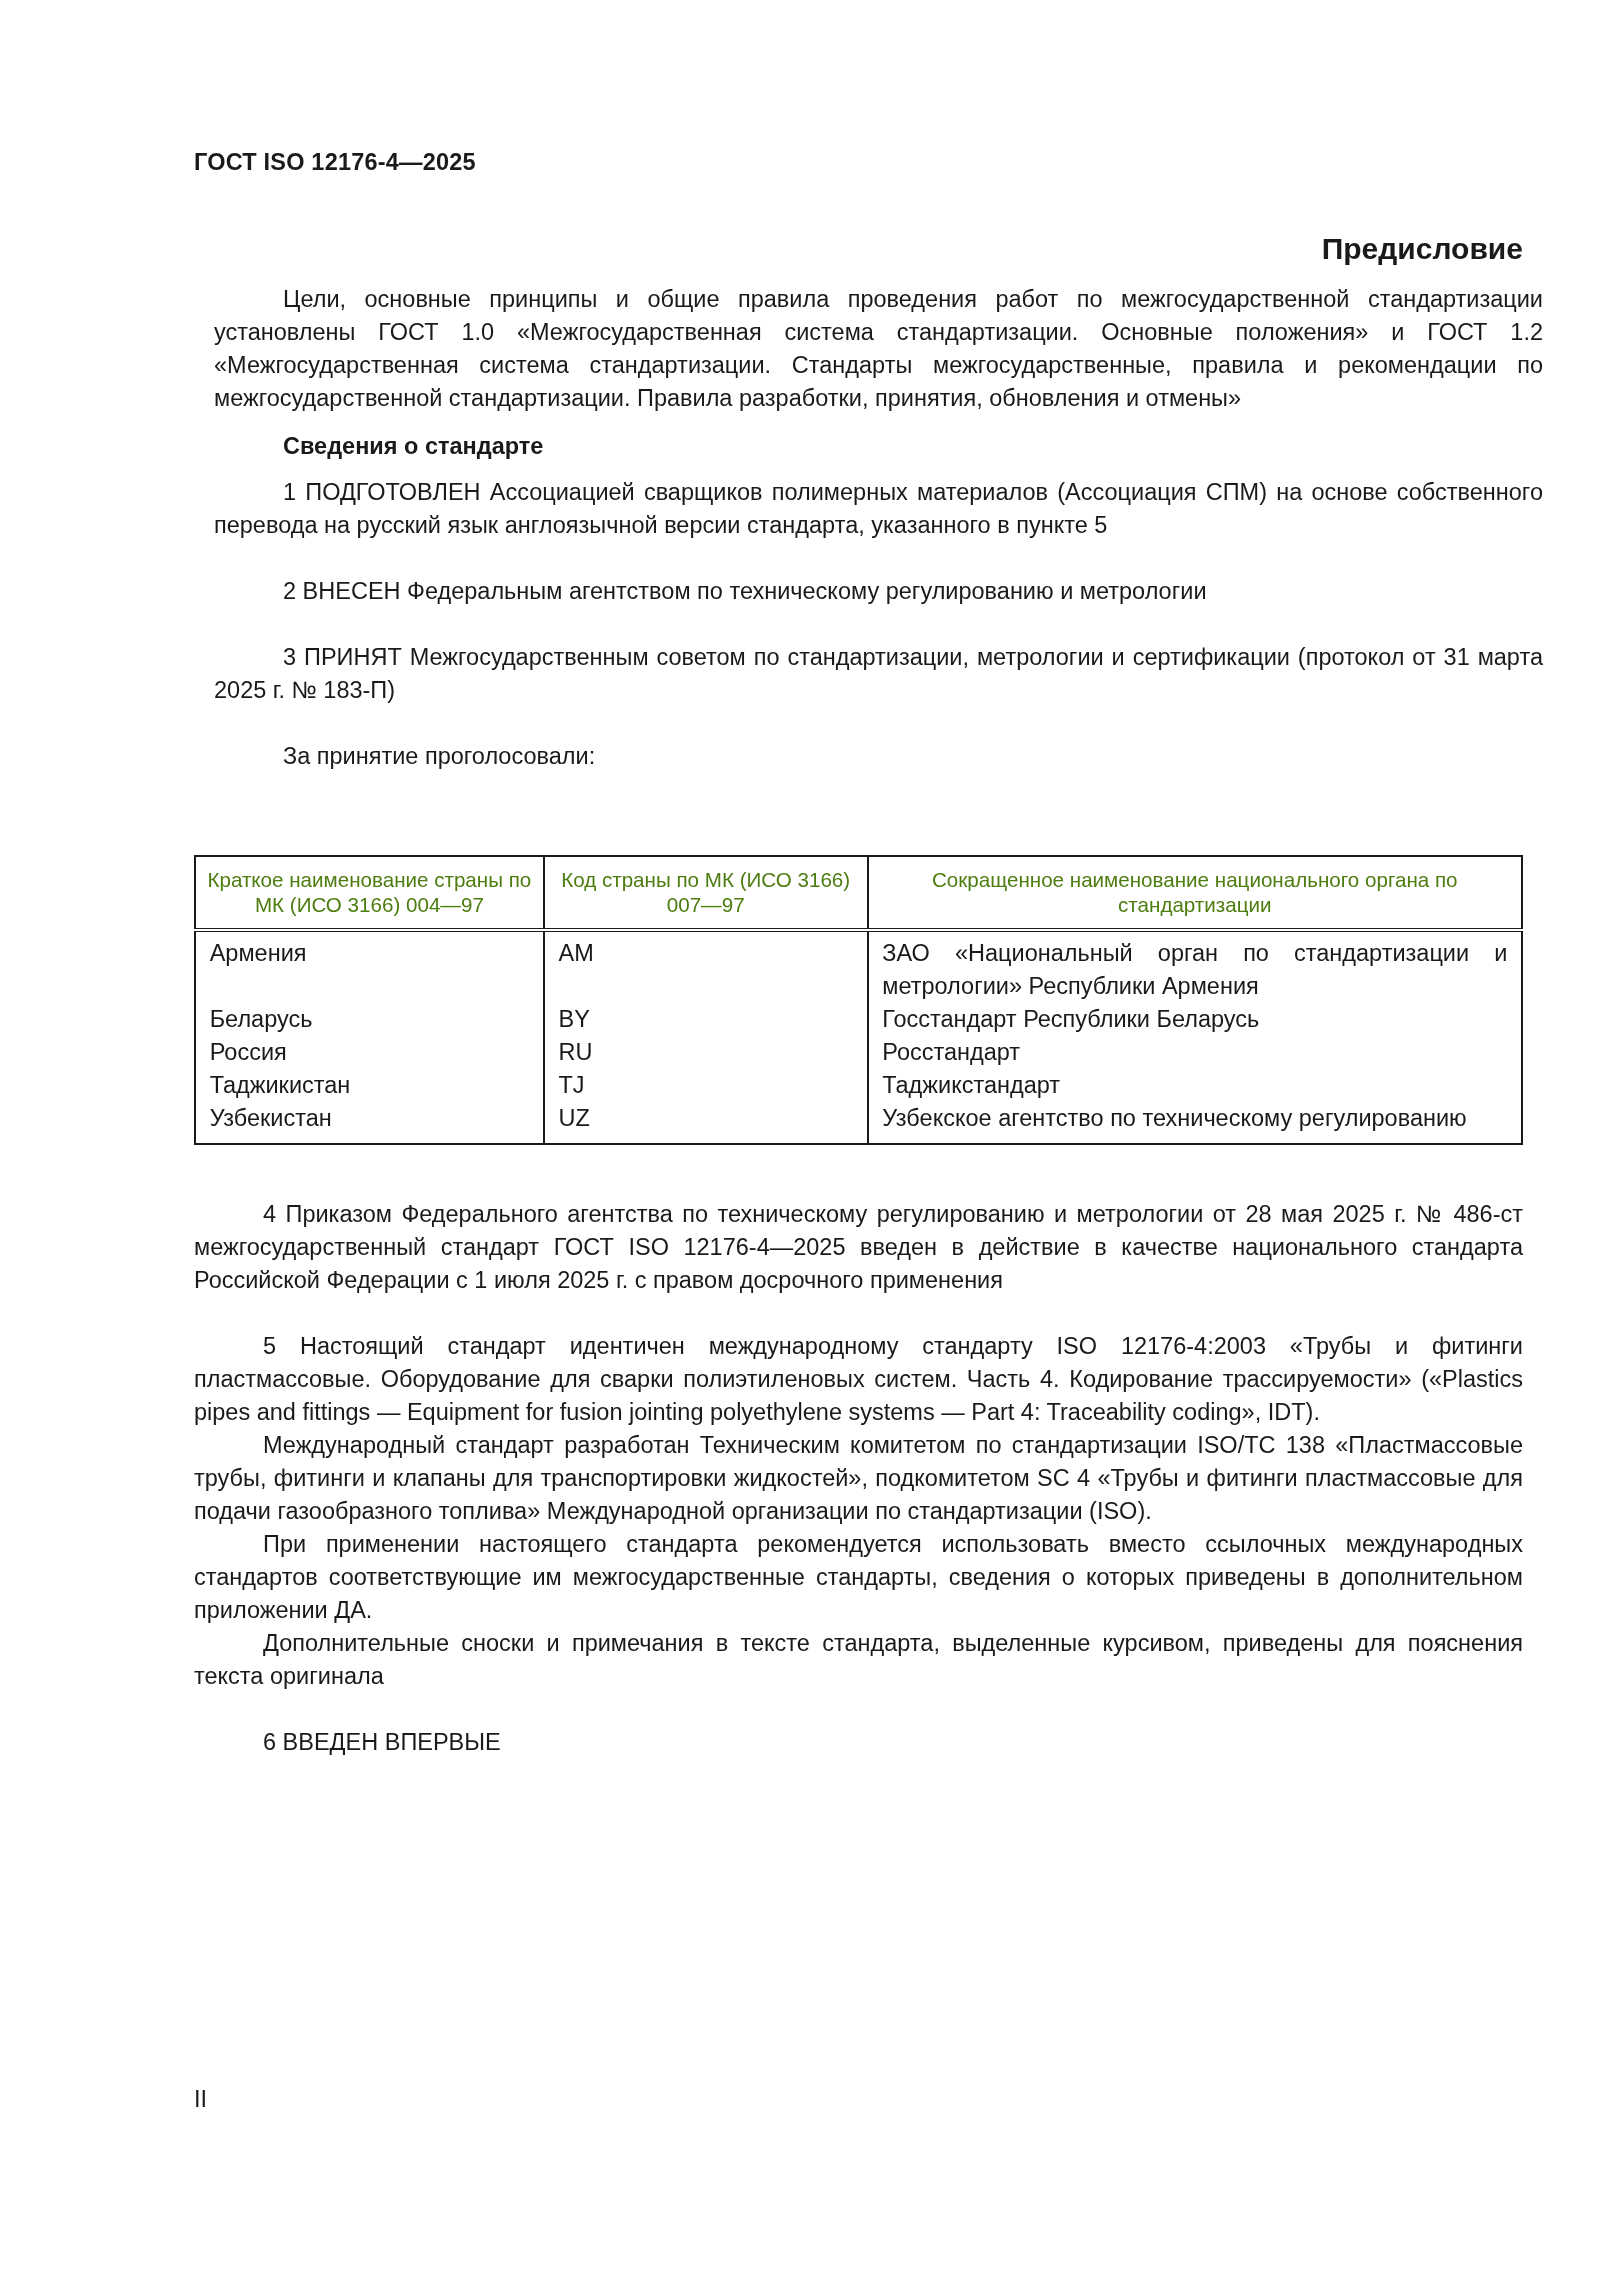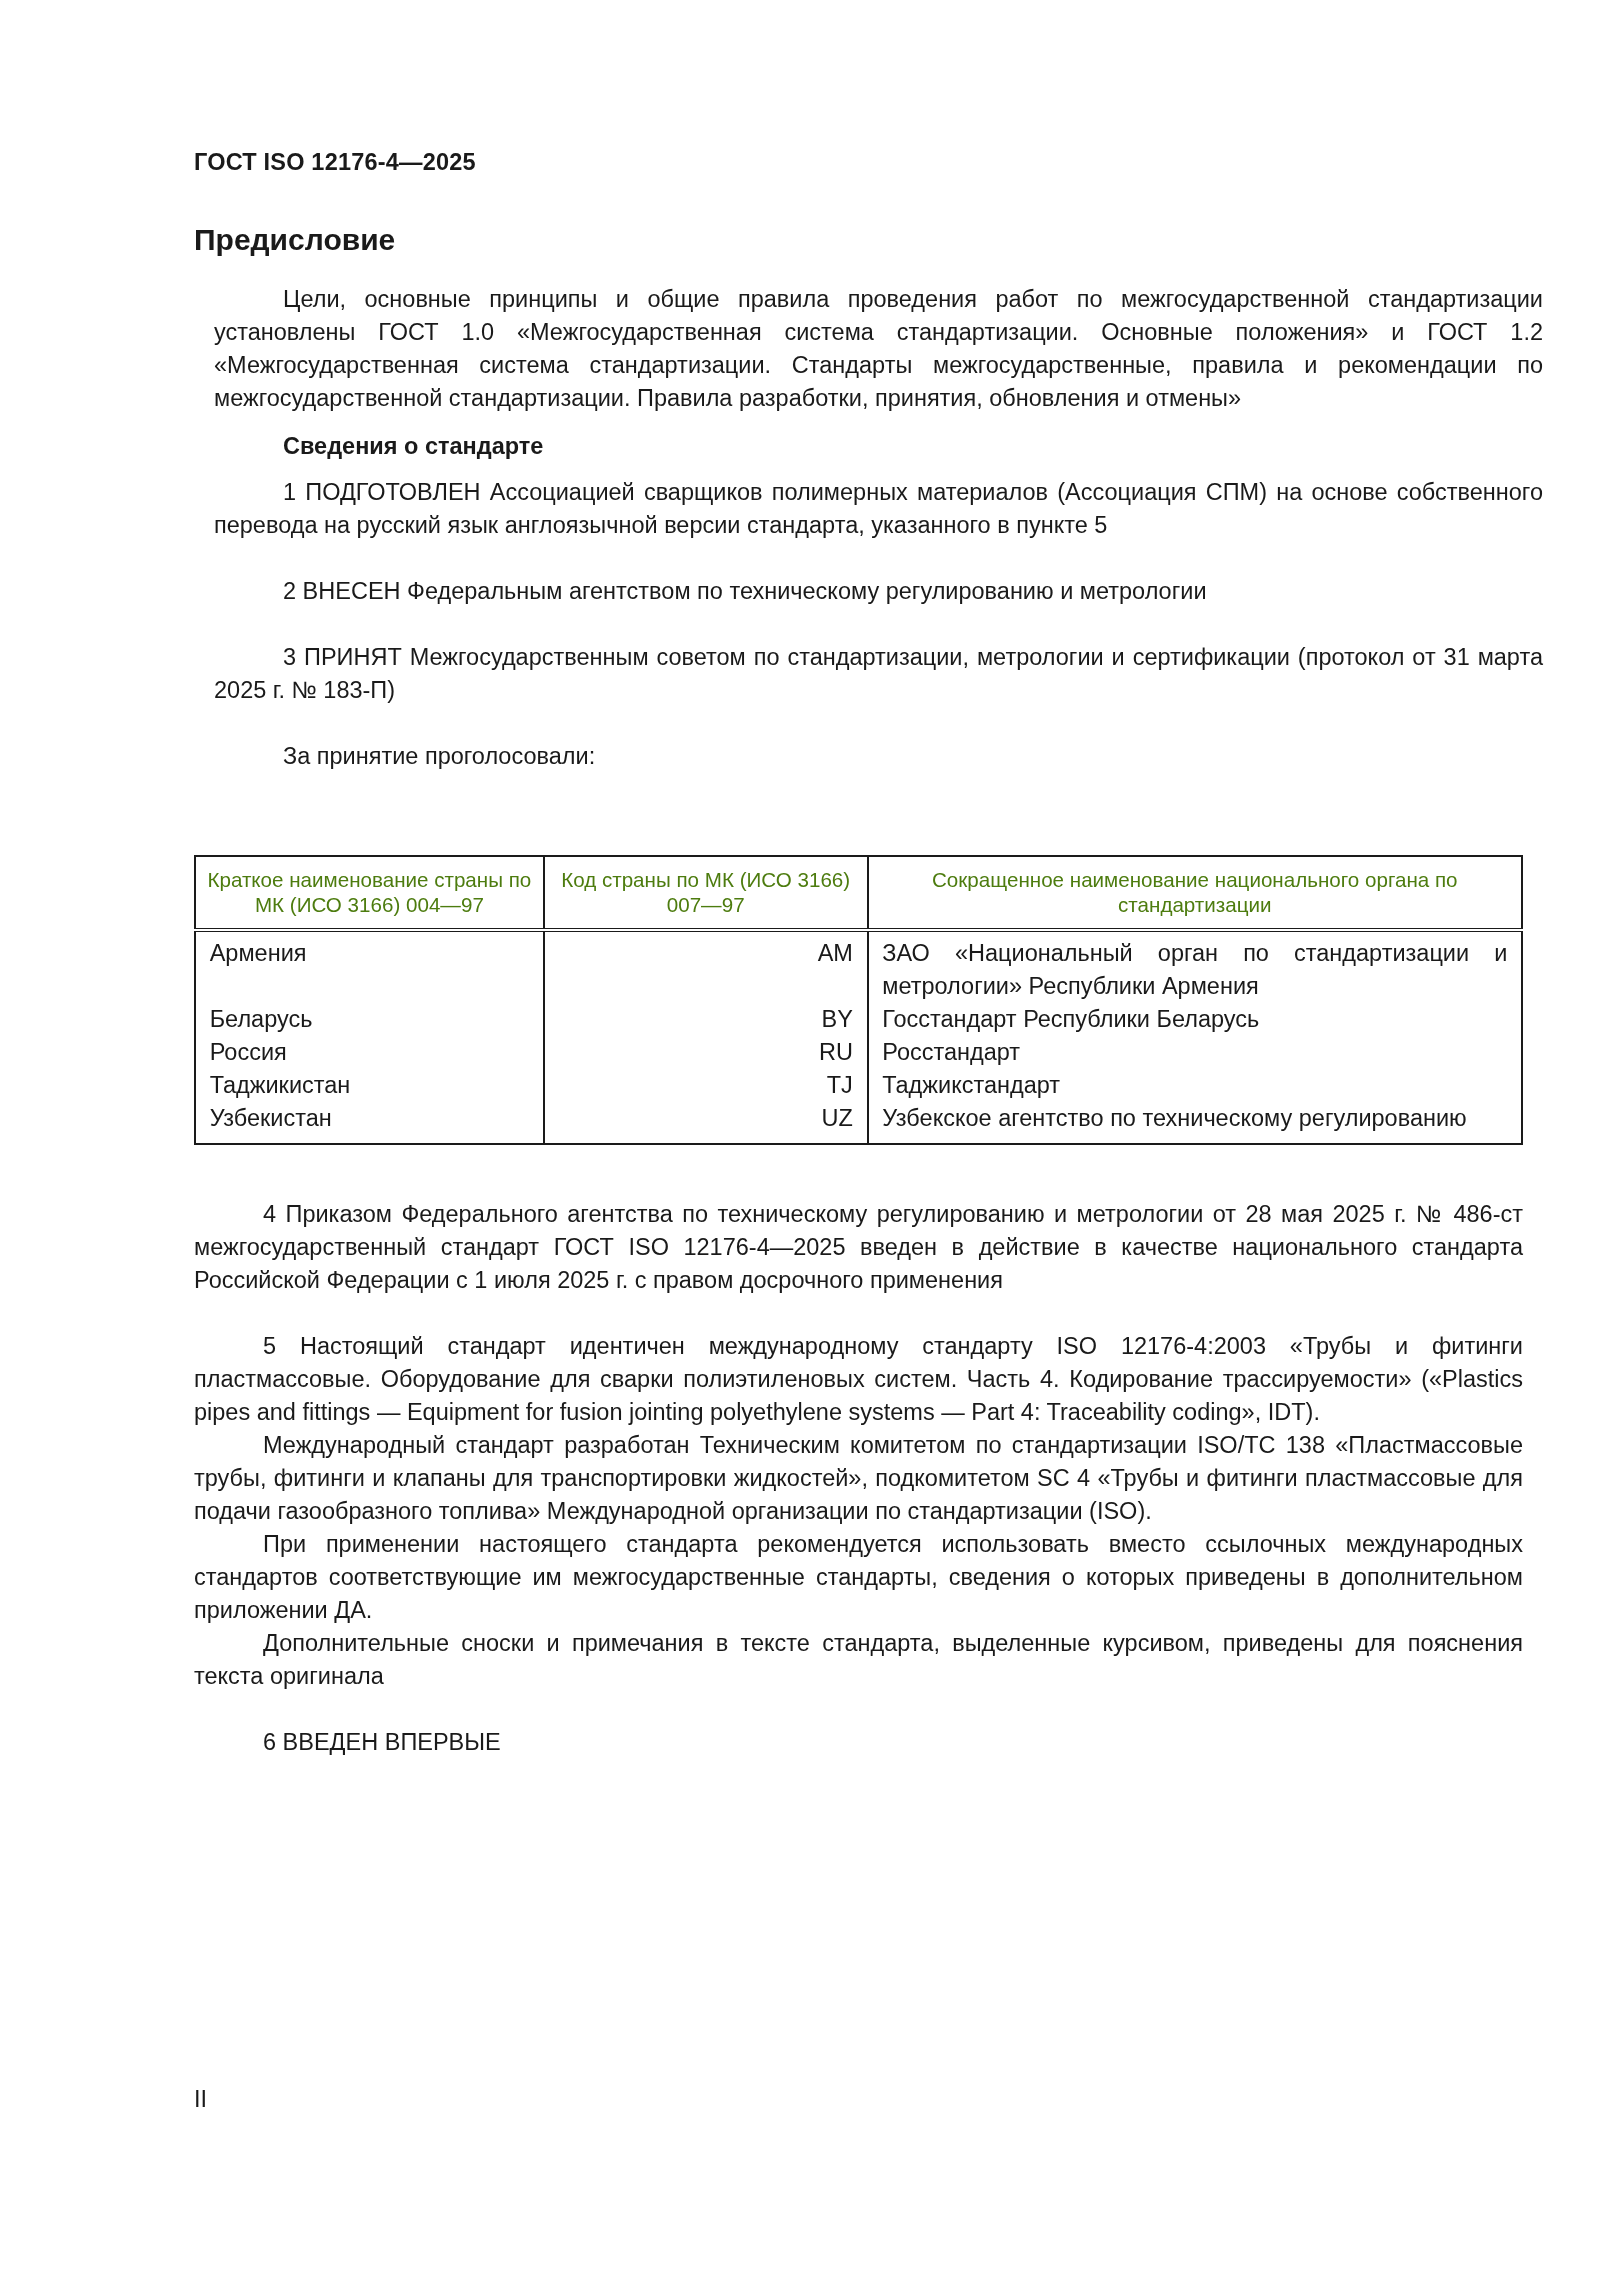--- a/index.html
+++ b/index.html
@@ -1,37 +1,37 @@
 <!DOCTYPE html>
 <html><head>
 <meta charset="utf-8">
 <style>
   html, body { margin: 0; padding: 0; background: #ffffff; }
   body { width: 1621px; height: 2293px; position: relative; overflow: hidden;
          font-family: "Liberation Sans", sans-serif; color: #1a1a1a; }
   .page { position: absolute; left: 194px; top: 0; width: 1329px; }
   .doc-code { position: absolute; top: 149px; left: 0; font-size: 23.5px; font-weight: bold; letter-spacing: 0.2px; }
-  .title { position: absolute; top: 223px; left: 0; width: 100%; text-align: left; font-size: 30px; font-weight: bold; }
+  .title { position: absolute; top: 232px; left: 0; width: 100%; text-align: right; font-size: 30px; font-weight: bold; }
   .body { position: absolute; top: 283px; left: 0; width: 100%; font-size: 23.5px; line-height: 33px; margin-left: 20px; }
   .body p { margin: 0; text-align: justify; text-indent: 69px; }
   .body p.last-left { text-align-last: left; }
   .sub { font-weight: bold; text-indent: 69px; margin-top: 14.7px !important; }
   .gap { margin-top: 33px !important; }
   .gap-s { margin-top: 13.7px !important; }
   table.voters { position: absolute; top: 855px; left: 0; width: 1329px; border-collapse: collapse;
                  border: 2.5px solid #1a1a1a; font-size: 23.5px; }
   table.voters th { font-weight: normal; font-size: 20.6px; line-height: 25.5px; text-align: center;
                     padding: 9.8px 5.9px 9.8px 5.9px; border-left: 2.5px solid #1a1a1a; color: #4d7c0f; height: 51px; }
   table.voters th:first-child { border-left: none; }
   table.voters thead tr { border-bottom: 4.9px double #1a1a1a; }
   table.voters td { vertical-align: top; line-height: 33px; padding: 0 13.7px; border-left: 2.5px solid #1a1a1a; }
   table.voters td:first-child { border-left: none; }
   table.voters tbody tr:first-child td { padding-top: 5.9px; }
   table.voters tbody tr:last-child td { padding-bottom: 7.8px; margin-top: 46px; }
-  td.code { text-align: right; }
+  td.code { text-align: left; }
   td.org { text-align: justify; }
   .col1 { width: 335px; } .col2 { width: 310px; }
   .after { position: absolute; top: 1198px; left: 0; width: 100%; font-size: 23.5px; line-height: 33px; }
   .after p { margin: 0; text-align: justify; text-indent: 69px; }
   .page-num { position: absolute; top: 2086px; left: 0; font-size: 23.5px; }
 </style>
 </head>
 <body>
 
 <div class="page">

